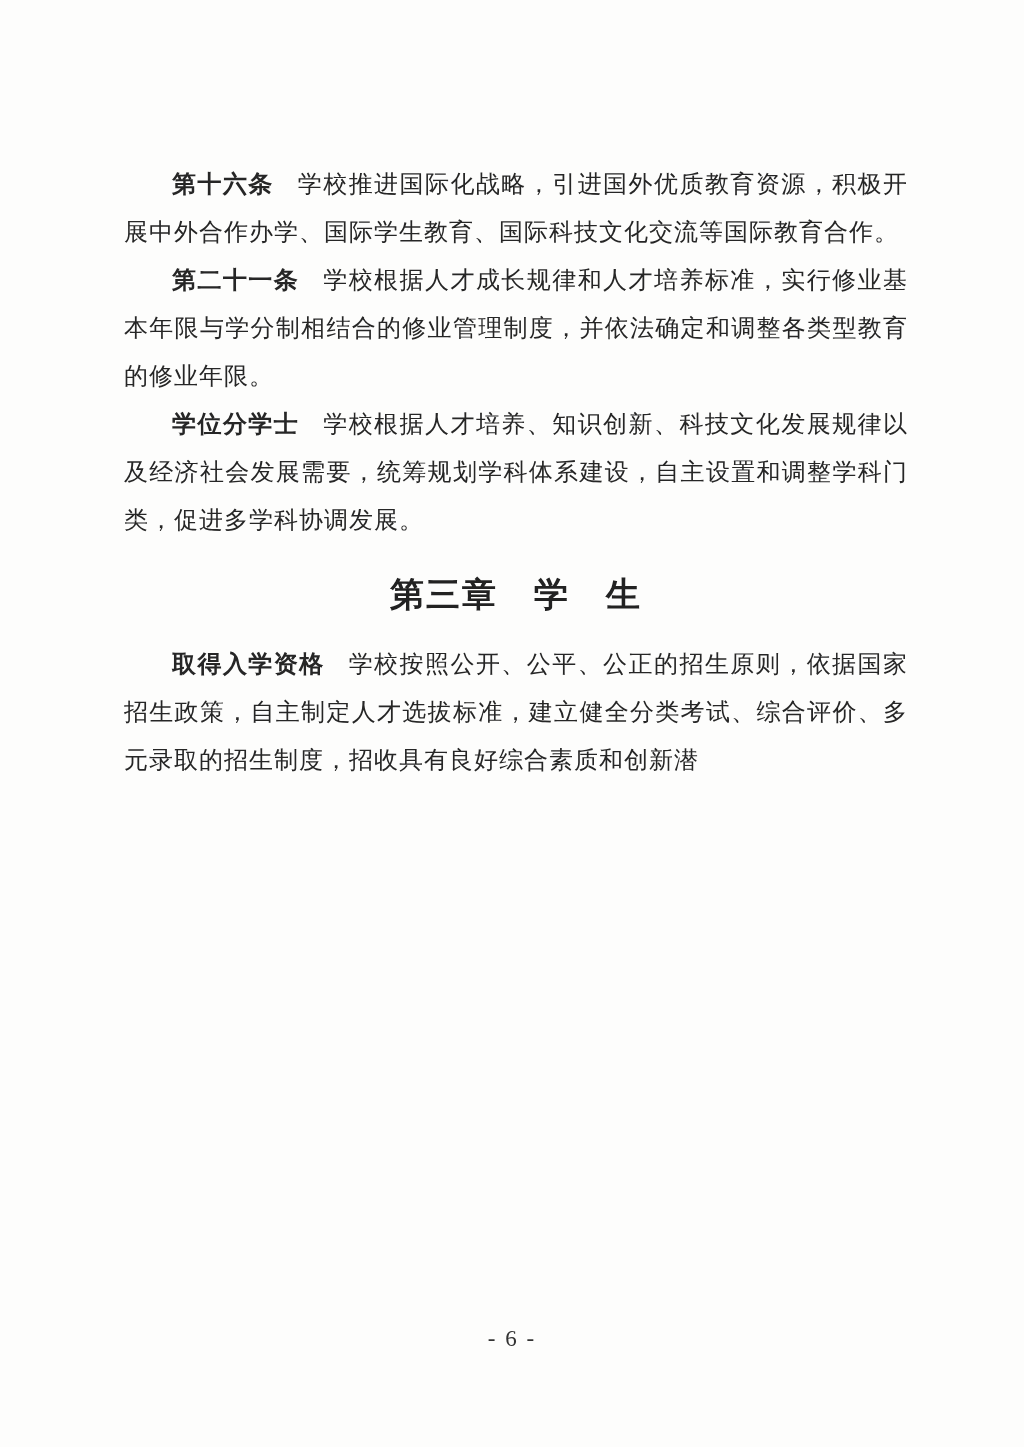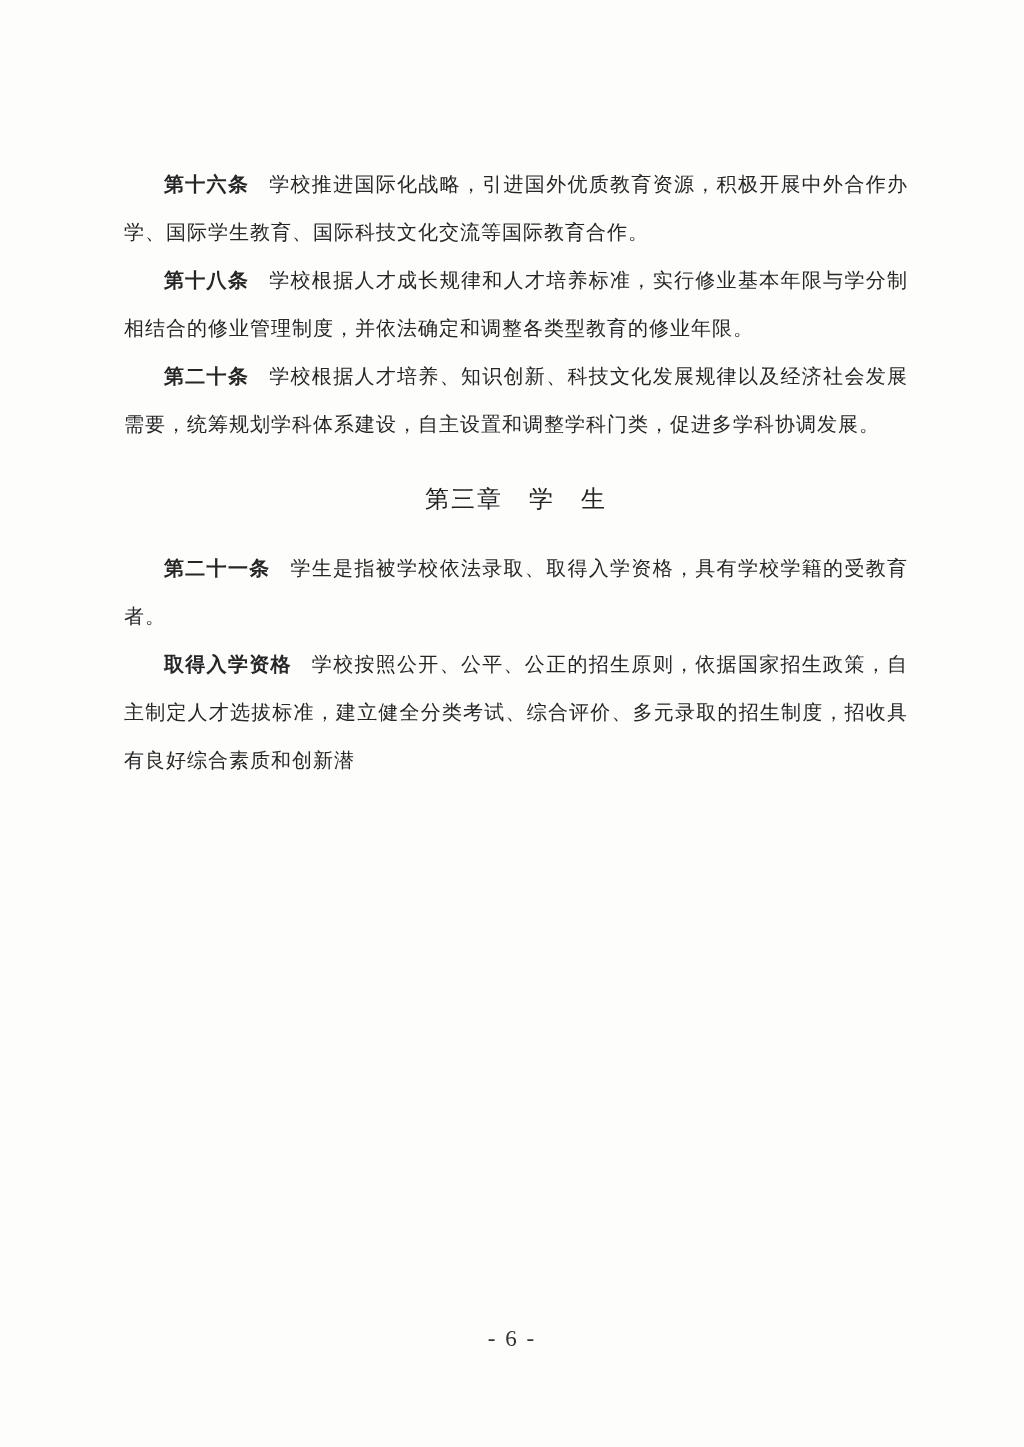--- a/index.html
+++ b/index.html
@@ -18,37 +18,37 @@
     color: #262626;
   }
   .content {
     position: absolute;
     left: 124px;
     top: 160px;
     width: 784px;
   }
   .para {
     margin: 0;
-    font-size: 20px;
+    font-size: 24px;
     line-height: 48px;
     letter-spacing: 1px;
     text-align: justify;
     text-justify: inter-character;
     text-indent: 2em;
   }
   .term {
     font-weight: 700;
     margin-right: 1em;
     white-space: nowrap;
   }
   .chapter {
     margin: 27px 0 21px 0;
-    font-size: 24px;
+    font-size: 34px;
     line-height: 48px;
-    font-weight: 400;
+    font-weight: 700;
     text-align: center;
     letter-spacing: 2px;
     text-indent: 0;
     color: #222;
   }
   .footer {
     position: absolute;
     left: 0;
     top: 1326px;
     width: 100%;
@@ -60,28 +60,27 @@
 </style>
 </head>
 <body>
 
 <div class="page">
   <div class="content">
 
     <p class="para"><span class="term">第十六条</span><span>学校推进国际化战略，引进国外优质教育资源，积极开展中外合作办学、国际学生教育、国际科技文化交流等国际教育合作。</span></p>
 
 
-    <p class="para"><span class="term">第十八条</span><span>学校根据人才成长规律和人才培养标准，实行修业基本年限与学分制相结合的修业管理制度，并依法确定和调整各类型教育的修业年限。</span></p>
+    <p class="para"><span class="term">第二十一条</span><span>学校根据人才成长规律和人才培养标准，实行修业基本年限与学分制相结合的修业管理制度，并依法确定和调整各类型教育的修业年限。</span></p>
 
 
-    <p class="para"><span class="term">第二十条</span><span>学校根据人才培养、知识创新、科技文化发展规律以及经济社会发展需要，统筹规划学科体系建设，自主设置和调整学科门类，促进多学科协调发展。</span></p>
+    <p class="para"><span class="term">学位分学士</span><span>学校根据人才培养、知识创新、科技文化发展规律以及经济社会发展需要，统筹规划学科体系建设，自主设置和调整学科门类，促进多学科协调发展。</span></p>
 
 
     <h2 class="chapter">第三章　学　生</h2>
 
-    <p class="para"><span class="term">第二十一条</span><span>学生是指被学校依法录取、取得入学资格，具有学校学籍的受教育者。</span></p>
 
     <p class="para"><span class="term">取得入学资格</span><span>学校按照公开、公平、公正的招生原则，依据国家招生政策，自主制定人才选拔标准，建立健全分类考试、综合评价、多元录取的招生制度，招收具有良好综合素质和创新潜</span></p>
 
   </div>
 
   <div class="footer">- 6 -</div>
 </div>
 
 </body></html>

